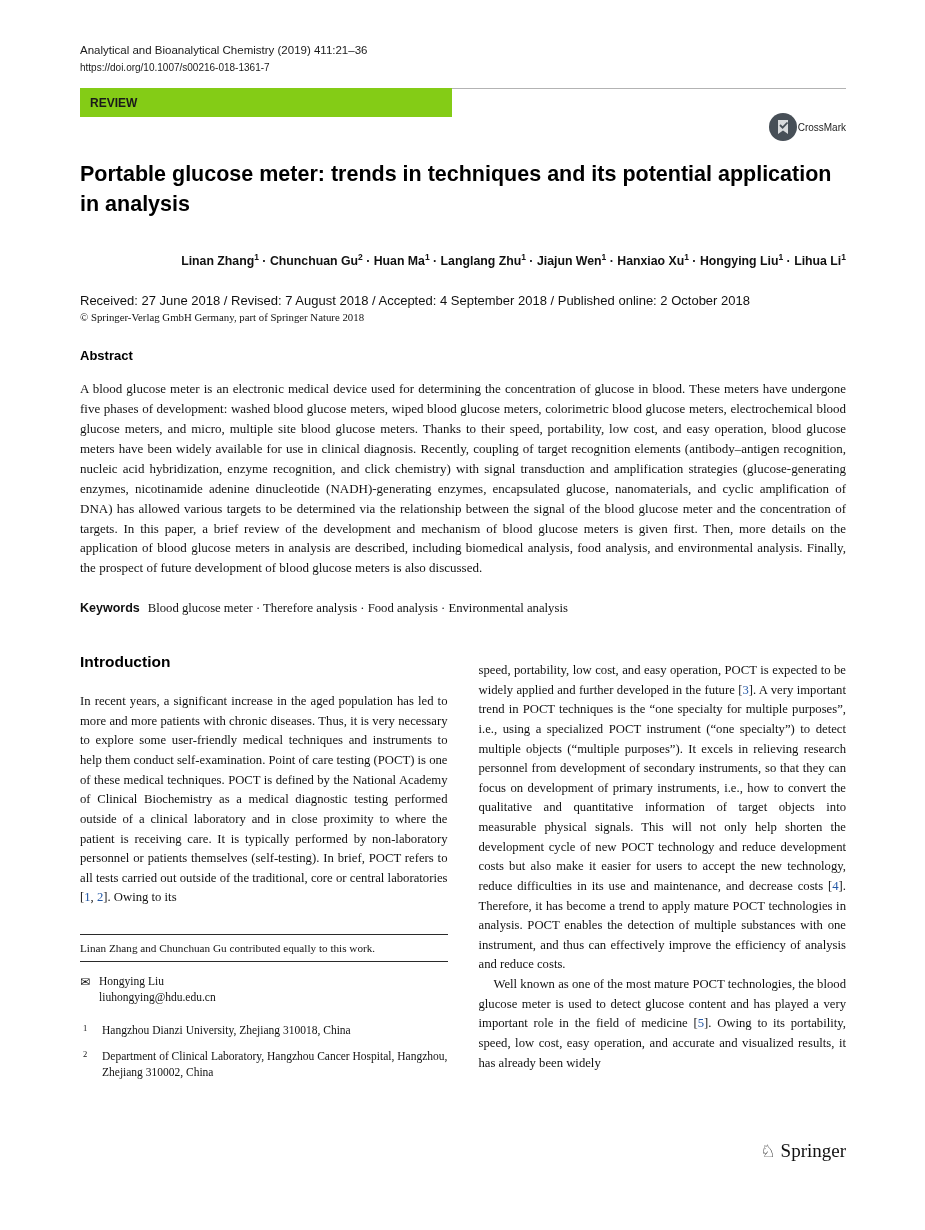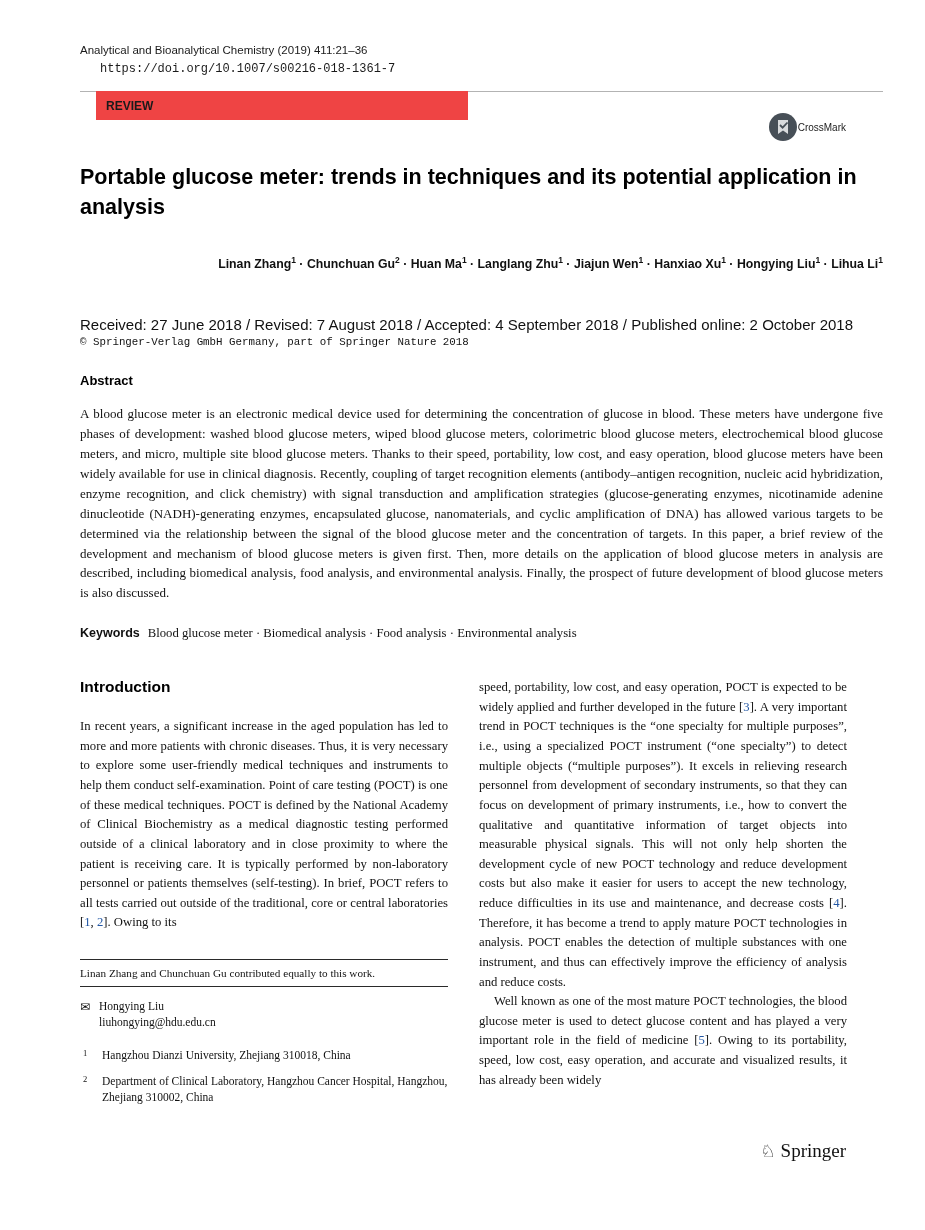--- a/index.html
+++ b/index.html
@@ -4,31 +4,31 @@
 <style>
   html, body { margin: 0; padding: 0; }
   body {
     width: 925px; height: 1230px;
     background: #ffffff;
     color: #111;
     font-family: "Liberation Serif", serif;
     position: relative;
     overflow: hidden;
   }
-  .page { position: absolute; inset: 0; padding: 44px 42px 0 80px; }
+  .page { position: absolute; inset: 0; padding: 44px 79px 0 80px; }
 
   
   .journal-line { font-family: "Liberation Sans", sans-serif; font-size: 11.5px; color: #1a1a1a; }
-  .doi-line { font-family: Liberation Mono, monospace; font-size: 12px; color: #1a1a1a; margin-top: 6px; margin-left: 20px; }
+  .doi-line { font-family: Liberation Sans, sans-serif; font-size: 10px; color: #1a1a1a; margin-top: 6px; }
 
   .review-row { position: relative; margin-top: 15px; height: 29px; }
   .review-row::after { content: ""; position: absolute; top: 0; left: 0; right: 0; height: 1px; background: #b3b3b3; }
   .review-bar {
-    position: absolute; top: 0; left: 16px; z-index: 2;
-    width: 372px; height: 29px; background: #ef4444;
+    position: absolute; top: 0; left: 0; z-index: 2;
+    width: 372px; height: 29px; background: #84cc16;
     display: flex; align-items: center; padding-left: 10px; box-sizing: border-box;
     font-family: "Liberation Sans", sans-serif; font-weight: bold; font-size: 12px; color: #1a1a1a;
   }
   .crossmark {
     position: absolute; top: 112px; right: 79px;
     display: flex; align-items: center; gap: 0; cursor: pointer;
   }
   .crossmark-label { font-family: "Liberation Sans", sans-serif; font-size: 10px; color: #222; }
 
   
@@ -37,31 +37,31 @@
     font-family: "Liberation Sans", sans-serif;
     font-weight: bold; font-size: 21.5px; line-height: 1.38; color: #000;
   }
   .authors {
     margin-top: 33px;
     font-family: "Liberation Sans", sans-serif;
     font-weight: bold; font-size: 12.3px; color: #111; text-align: right;
   }
   .authors sup { font-size: 8.5px; }
   .author-sep { font-weight: bold; }
-  .dates-line { margin-top: 45px; font-family: "Liberation Sans", sans-serif; font-size: 15px; color: #111; }
-  .copyright-line { margin-top: 3px; font-family: Liberation Mono, monospace; font-size: 10.8px; color: #111; }
+  .dates-line { margin-top: 25px; font-family: "Liberation Sans", sans-serif; font-size: 13px; color: #111; }
+  .copyright-line { margin-top: 3px; font-family: Liberation Serif, serif; font-size: 10.8px; color: #111; }
 
   
   .abstract-heading { margin: 25px 0 16px 0; font-family: "Liberation Sans", sans-serif; font-weight: bold; font-size: 13px; color: #000; }
   .abstract-text { margin: 9px 0 0 0; font-size: 13px; line-height: 1.53; text-align: justify; }
   .keywords { margin-top: 23px; font-size: 12.7px; }
   .kw-heading { font-family: "Liberation Sans", sans-serif; font-weight: bold; font-size: 12.5px; margin-right: 8px; }
 
   
-  .columns { margin-top: 37px; display: flex; gap: 31px; }
+  .columns { margin-top: 37px; display: flex; gap: 31px; align-items: center; }
   .col { width: 368px; }
   .section-heading { margin: 0 0 21px 0; font-family: "Liberation Sans", sans-serif; font-weight: bold; font-size: 15.5px; color: #000; }
   .body-para { margin: 0; font-size: 12.7px; line-height: 1.545; text-align: justify; hyphens: auto; -webkit-hyphens: auto; }
   .body-para + .body-para { text-indent: 15px; }
   .cite { color: #2257a5; }
 
   
   .footnote-block { margin-top: 26px; }
   .fn-rule { height: 1px; background: #2a2a2a; }
   .fn-equal { font-size: 11.2px; padding: 7px 0; }
@@ -104,21 +104,21 @@
 
   <div class="authors"><span class="author">Linan Zhang<sup>1</sup></span><span class="author-sep"> · </span><span class="author">Chunchuan Gu<sup>2</sup></span><span class="author-sep"> · </span><span class="author">Huan Ma<sup>1</sup></span><span class="author-sep"> · </span><span class="author">Langlang Zhu<sup>1</sup></span><span class="author-sep"> · </span><span class="author">Jiajun Wen<sup>1</sup></span><span class="author-sep"> · </span><span class="author">Hanxiao Xu<sup>1</sup></span><span class="author-sep"> · </span><span class="author">Hongying Liu<sup>1</sup></span><span class="author-sep"> · </span><span class="author">Lihua Li<sup>1</sup></span></div>
 
   <div class="dates-line">Received: 27 June 2018 / Revised: 7 August 2018 / Accepted: 4 September 2018 / Published online: 2 October 2018</div>
   <div class="copyright-line">© Springer-Verlag GmbH Germany, part of Springer Nature 2018</div>
 
   <h2 class="abstract-heading">Abstract</h2>
   <p class="abstract-text">A blood glucose meter is an electronic medical device used for determining the concentration of glucose in blood. These meters have undergone five phases of development: washed blood glucose meters, wiped blood glucose meters, colorimetric blood glucose meters, electrochemical blood glucose meters, and micro, multiple site blood glucose meters. Thanks to their speed, portability, low cost, and easy operation, blood glucose meters have been widely available for use in clinical diagnosis. Recently, coupling of target recognition elements (antibody–antigen recognition, nucleic acid hybridization, enzyme recognition, and click chemistry) with signal transduction and amplification strategies (glucose-generating enzymes, nicotinamide adenine dinucleotide (NADH)-generating enzymes, encapsulated glucose, nanomaterials, and cyclic amplification of DNA) has allowed various targets to be determined via the relationship between the signal of the blood glucose meter and the concentration of targets. In this paper, a brief review of the development and mechanism of blood glucose meters is given first. Then, more details on the application of blood glucose meters in analysis are described, including biomedical analysis, food analysis, and environmental analysis. Finally, the prospect of future development of blood glucose meters is also discussed.</p>
 
   <div class="keywords">
-    <span class="kw-heading">Keywords</span><span class="kw-text">Blood glucose meter · Biomedical analysis · Food analysis · Environmental analysis</span>
+    <span class="kw-heading">Keywords</span><span class="kw-text">Blood glucose meter · Therefore analysis · Food analysis · Environmental analysis</span>
   </div>
 
   <div class="columns">
 
     <div class="col">
       <h2 class="section-heading">Introduction</h2>
       <div>
           <p class="body-para">In recent years, a significant increase in the aged population has led to more and more patients with chronic diseases. Thus, it is very necessary to explore some user-friendly medical techniques and instruments to help them conduct self-examination. Point of care testing (POCT) is one of these medical techniques. POCT is defined by the National Academy of Clinical Biochemistry as a medical diagnostic testing performed outside of a clinical laboratory and in close proximity to where the patient is receiving care. It is typically performed by non-laboratory personnel or patients themselves (self-testing). In brief, POCT refers to all tests carried out outside of the traditional, core or central laboratories [<span class="cite">1</span>, <span class="cite">2</span>]. Owing to its</p>
         </div>
 

